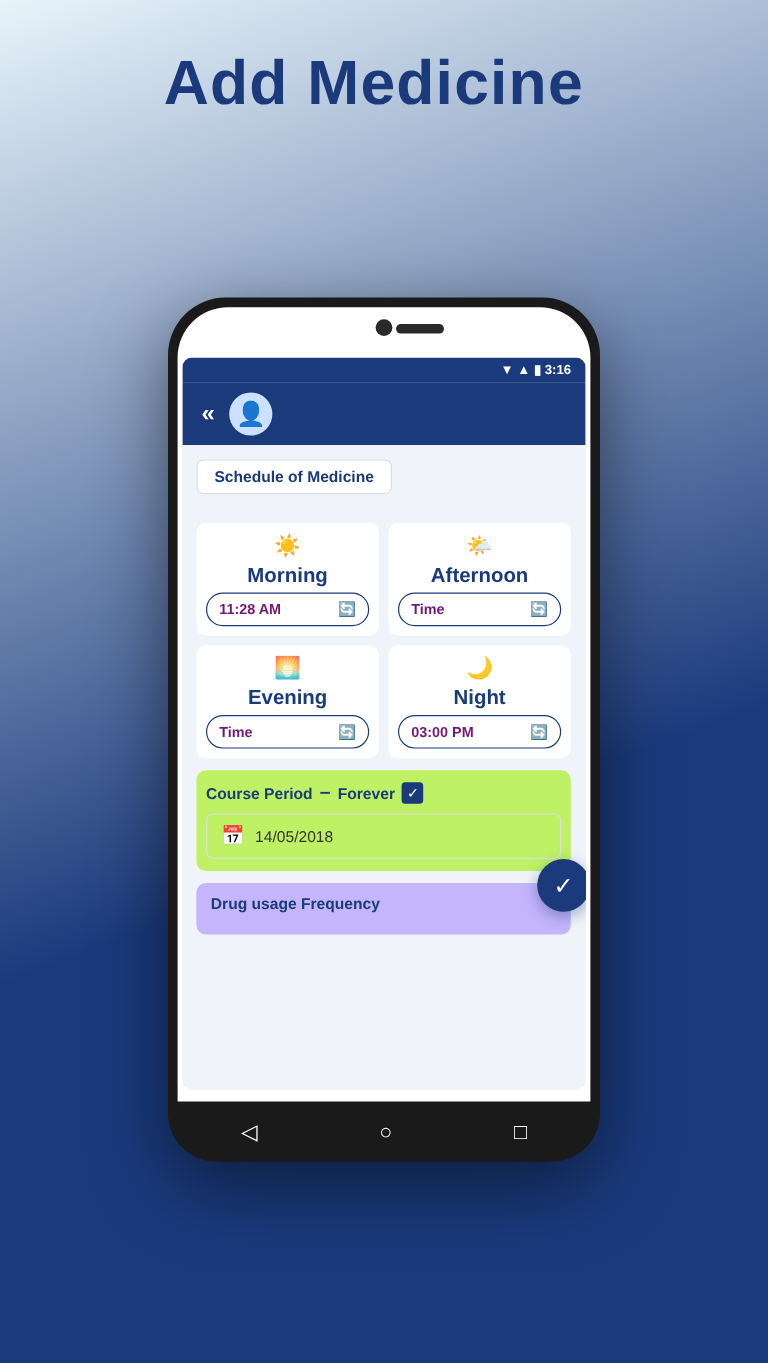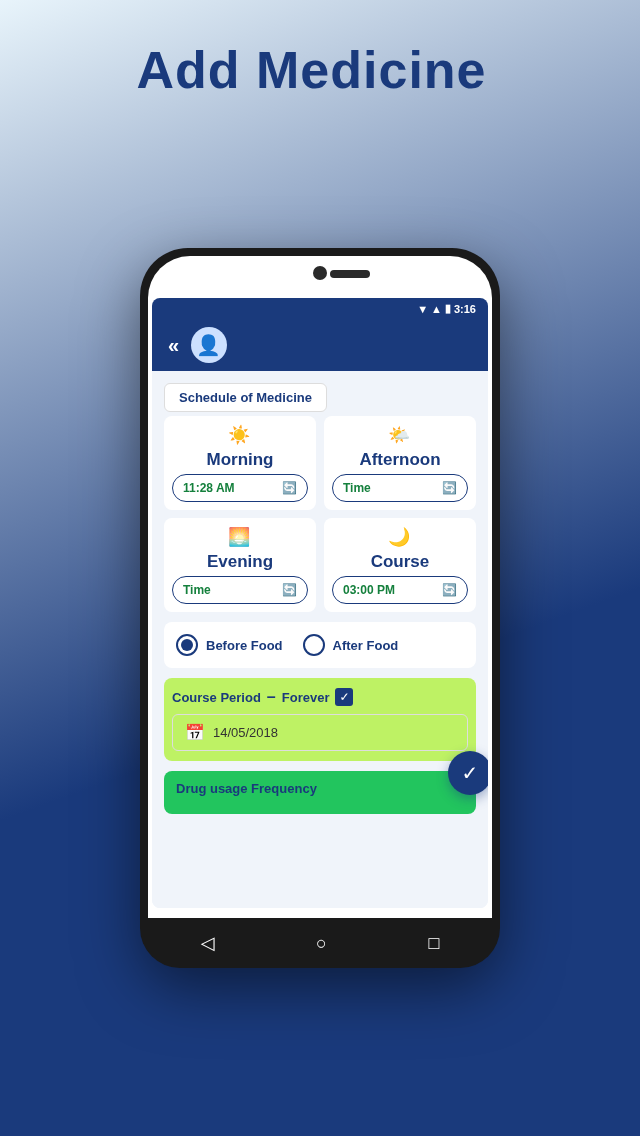--- a/index.html
+++ b/index.html
@@ -163,21 +163,21 @@
     
     .section-label {
       background: white;
       border: 1.5px solid #ddd;
       border-radius: 6px;
       padding: 6px 14px;
       font-size: 13px;
       font-weight: bold;
       color: #1a3a7c;
       display: inline-block;
-      margin-bottom: 4px;
+      margin-bottom: 24px;
     }
 
     .schedule-grid {
       display: grid;
       grid-template-columns: 1fr 1fr;
       gap: 8px;
       margin-bottom: 10px;
     }
 
     .time-slot {
@@ -208,21 +208,21 @@
       display: flex;
       align-items: center;
       justify-content: space-between;
       width: 100%;
       background: white;
       cursor: pointer;
     }
 
     .time-input span {
       font-size: 12px;
-      color: #15803d;
+      color: #701a75;
       font-weight: 600;
     }
 
     .time-refresh {
       color: #1a3a7c;
       font-size: 14px;
     }
 
     
     .food-section {
@@ -324,21 +324,21 @@
       font-size: 16px;
     }
 
     .date-text {
       font-size: 13px;
       color: #333;
     }
 
     
     .drug-section {
-      background: #22c55e;
+      background: #c4b5fd;
       border-radius: 8px;
       padding: 10px 12px;
       position: relative;
     }
 
     .drug-label {
       font-size: 13px;
       color: #1a3a7c;
       font-weight: 600;
       margin-bottom: 8px;
@@ -460,40 +460,30 @@
           <span class="slot-icon">🌅</span>
           <span class="slot-label">Evening</span>
           <div class="time-input">
             <span>Time</span>
             <span class="time-refresh">🔄</span>
           </div>
         </div>
 
         <div class="time-slot">
           <span class="slot-icon">🌙</span>
-          <span class="slot-label">Course</span>
+          <span class="slot-label">Night</span>
           <div class="time-input">
             <span>03:00 PM</span>
             <span class="time-refresh">🔄</span>
           </div>
         </div>
 
       </div>
 
       
-      <div class="food-section">
-        <div class="radio-option">
-          <div class="radio-circle selected"></div>
-          <span class="radio-label">Before Food</span>
-        </div>
-        <div class="radio-option">
-          <div class="radio-circle"></div>
-          <span class="radio-label">After Food</span>
-        </div>
-      </div>
 
       
       <div class="course-period">
         <div class="course-period-header">
           <span class="course-period-label">Course Period</span>
           <span class="dash">–</span>
           <span class="forever-label">Forever</span>
           <div class="checkbox-icon">✓</div>
         </div>
         <div class="date-field">

